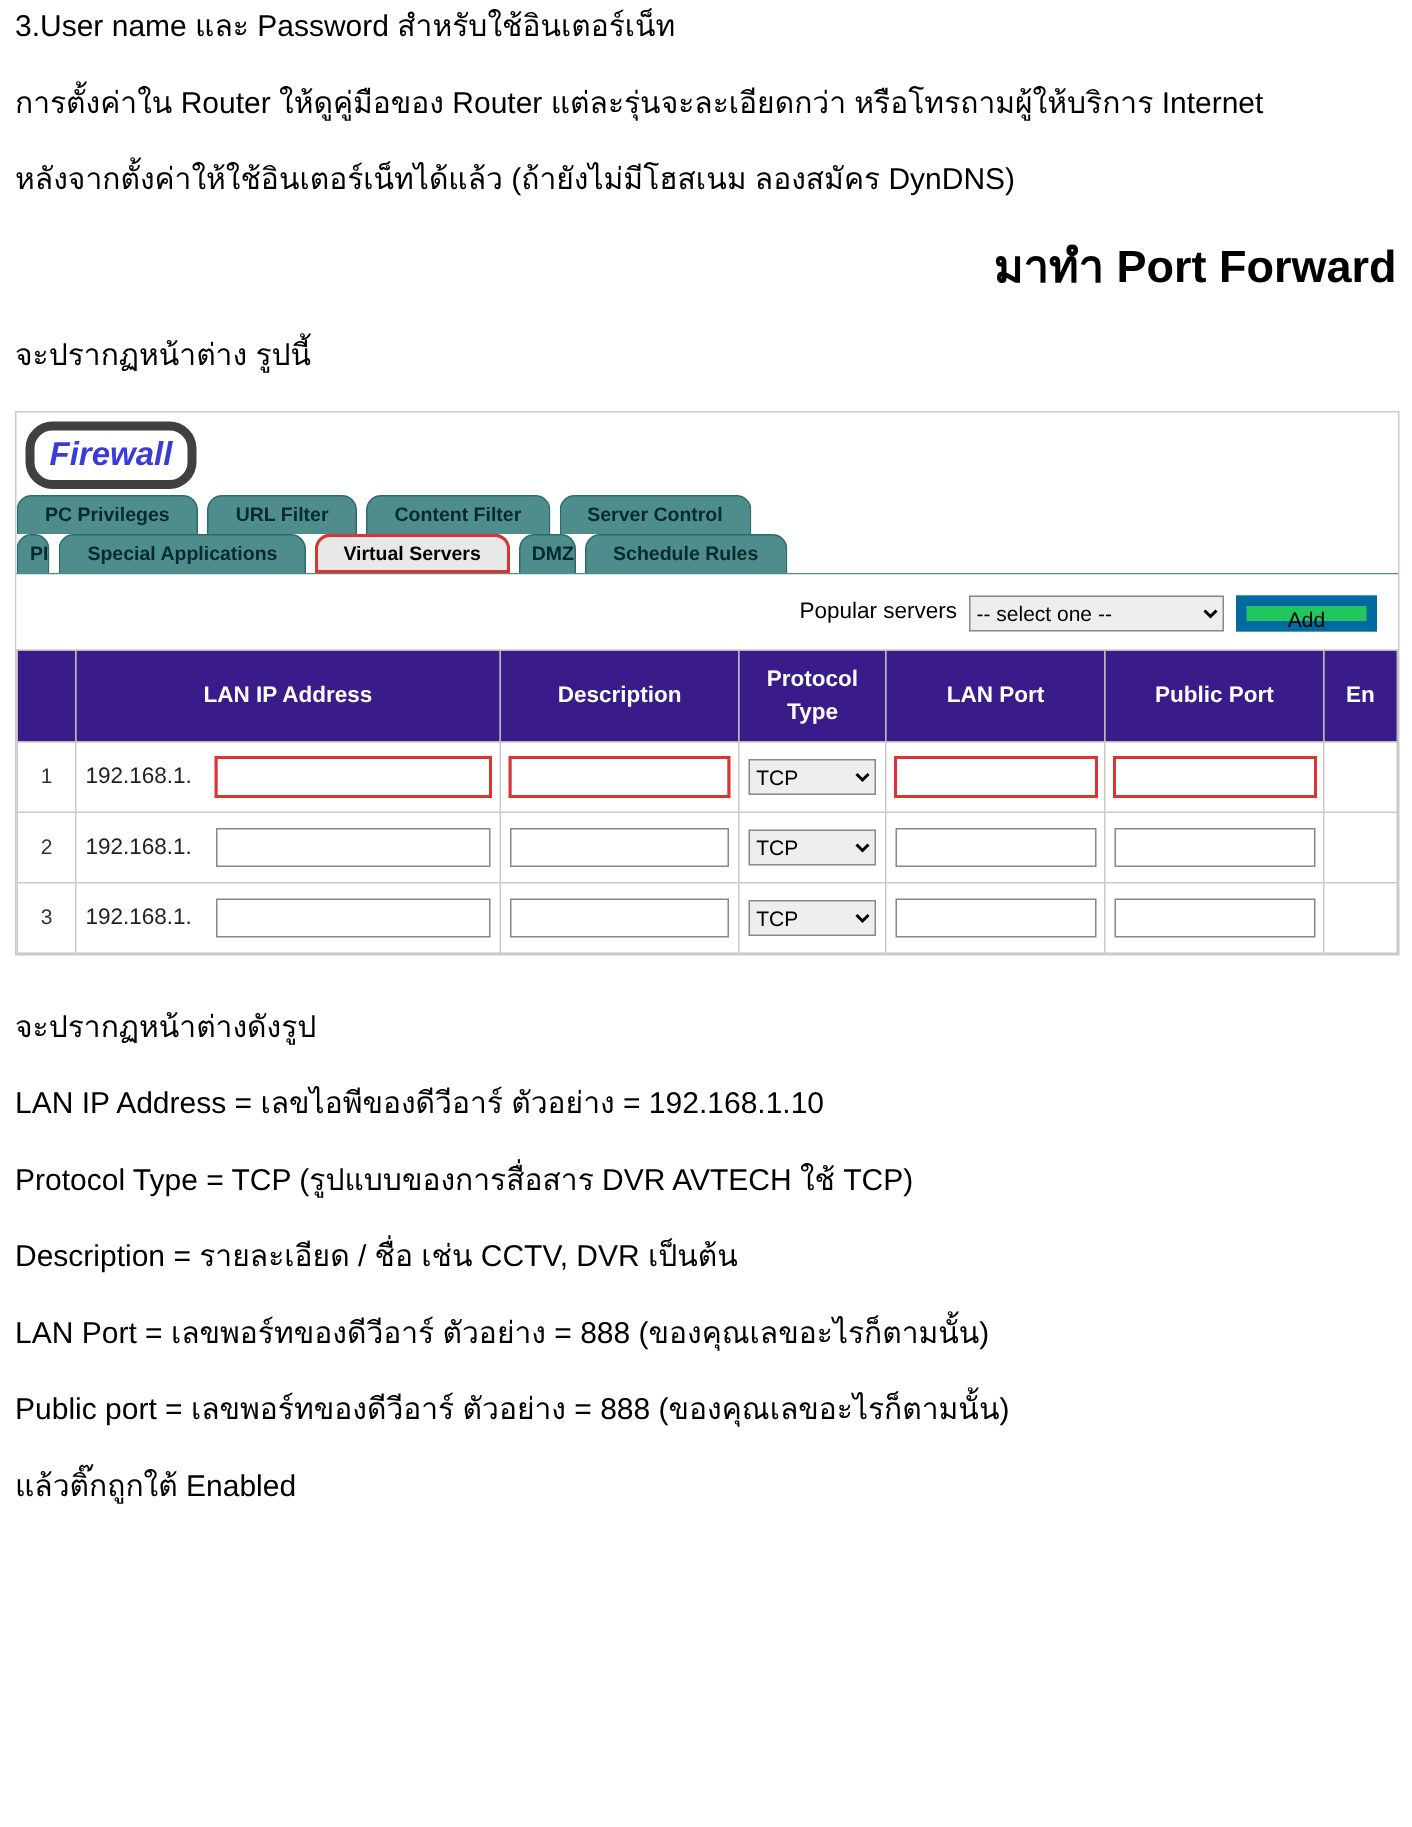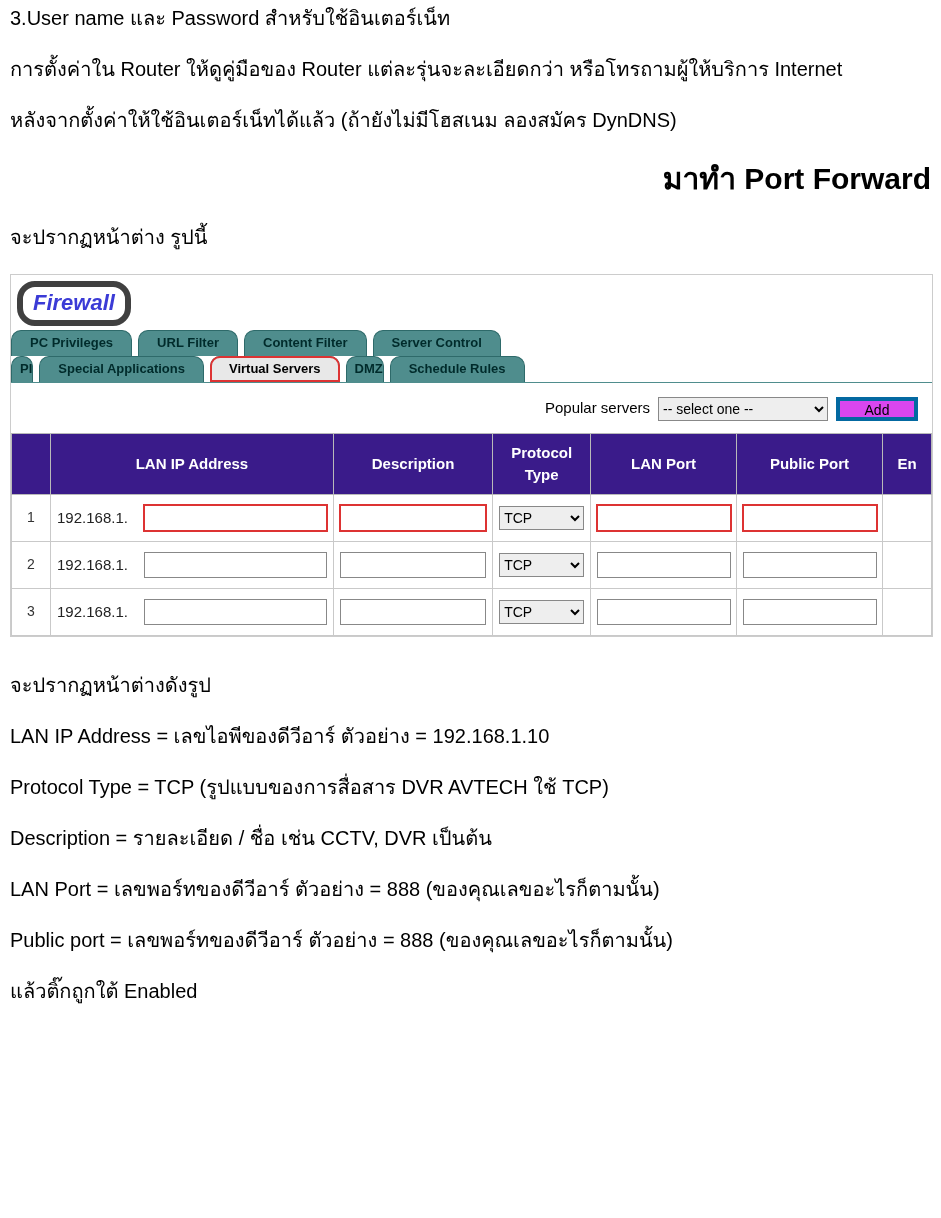--- a/index.html
+++ b/index.html
@@ -68,23 +68,23 @@
   }
   .toolbar select{
     font-size:14px;
     height:24px;
     width:170px;
     border:1px solid #888;
     background:#eee;
   }
   .toolbar .btn{
     height:24px;
-    width:82px;
-    border:4px solid #0369a1;
-    background:#d946ef;
+    width:94px;
+    border:7px solid #0369a1;
+    background:#22c55e;
     font-size:14px;
   }
   table.grid{
     width:100%;
     border-collapse:collapse;
   }
   table.grid th{
     background:#3a1b8a;
     color:#fff;
     font-weight:bold;

